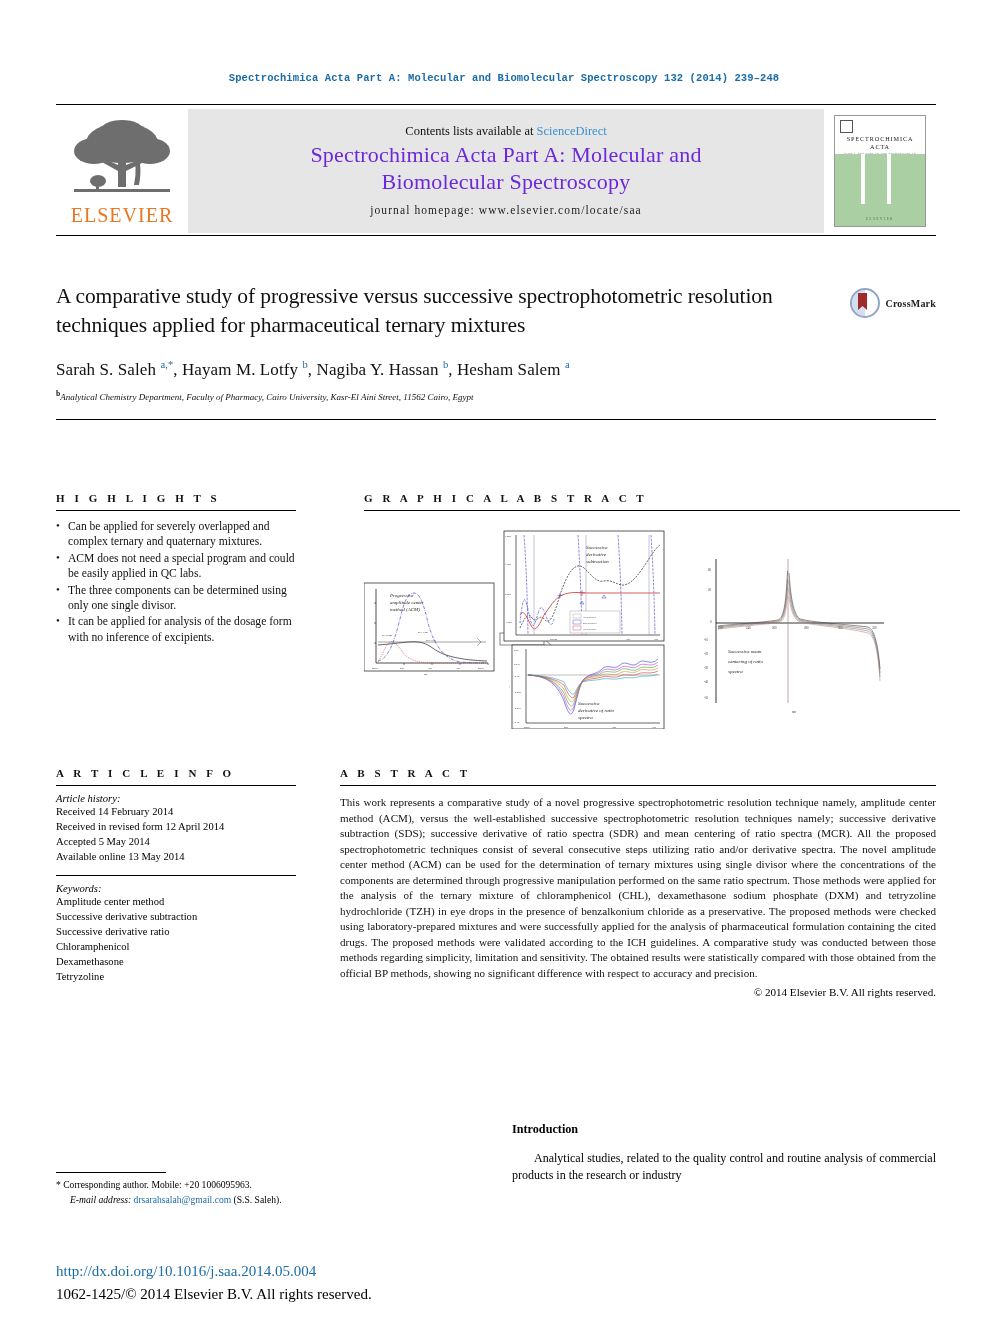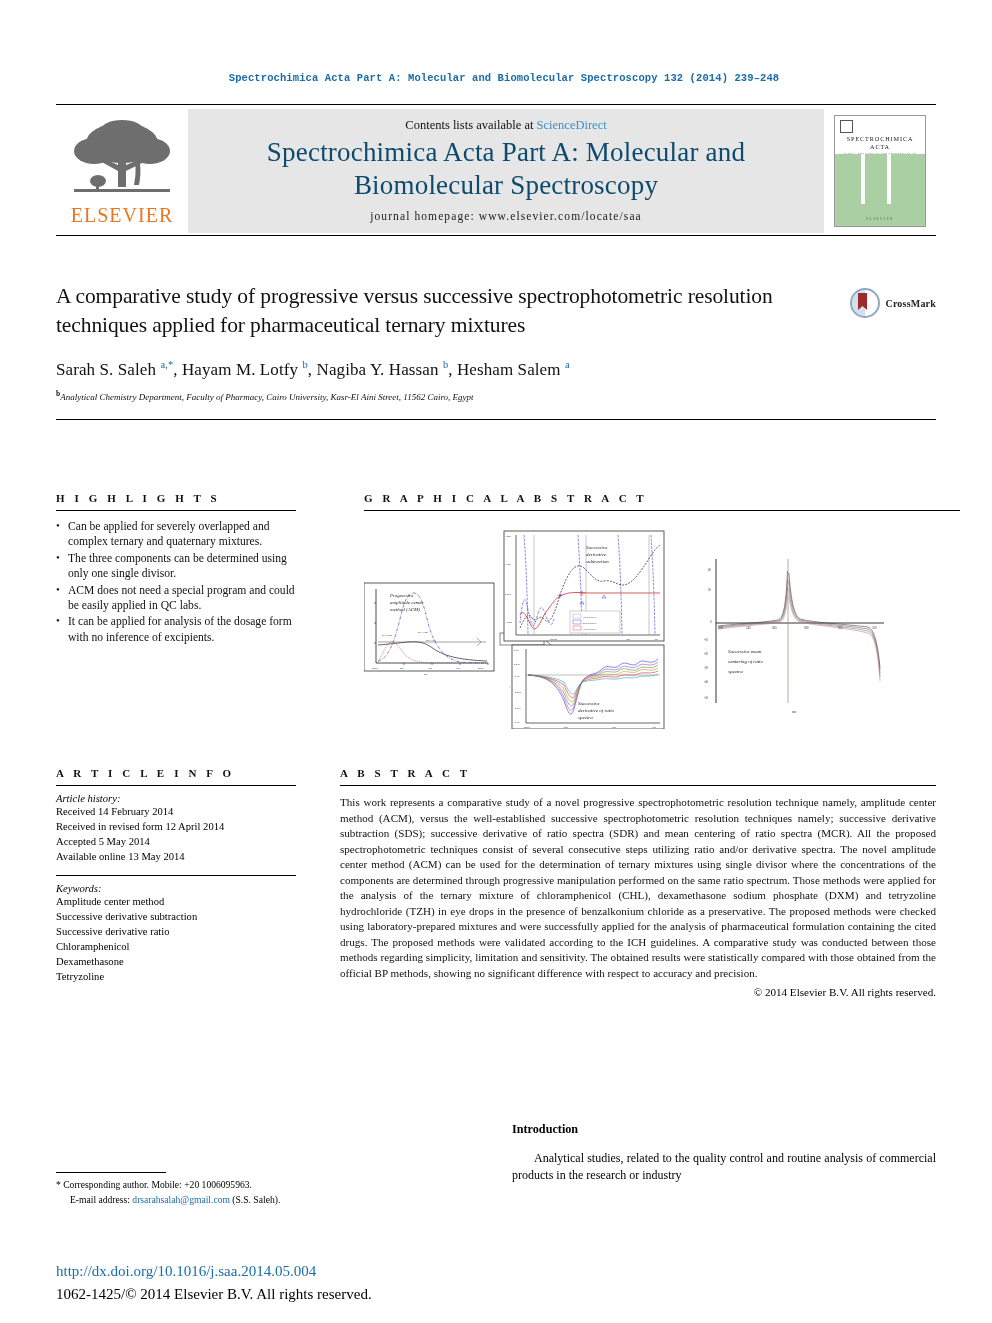--- a/index.html
+++ b/index.html
@@ -35,21 +35,21 @@
     color:#E87722; font-size:20px; letter-spacing:1px; line-height:1;
     margin-top:2px;
   }
   .banner-center {
     flex:1; background:#e6e6e6; display:flex; flex-direction:column;
     align-items:center; justify-content:center; padding:6px 0 8px;
   }
   .contents-line { font-size:12.5px; color:#111; margin-bottom:3px; }
   .contents-line .sd { color:#3a8fd0; }
   .journal-title {
-    font-size:27px; line-height:1.22; text-align:center; color:#0c4a6e;
+    font-size:22px; line-height:1.22; text-align:center; color:#6d28d9;
     font-weight:400; letter-spacing:0.2px;
   }
   .homepage {
     margin-top:9px; font-size:11.5px; letter-spacing:1.1px; color:#222;
   }
   .cover-box { width:112px; display:flex; align-items:center; justify-content:center; }
   .cover {
     width:92px; height:112px; border:1px solid #999; background:#fff;
     position:relative; overflow:hidden;
   }
@@ -117,21 +117,21 @@
   
   .abs-block { position:absolute; left:284px; top:275px; width:596px; }
   .abs-text {
     margin-top:9px; font-size:11.1px; line-height:1.40; text-align:justify; color:#111;
   }
   .abs-copy { margin-top:5px; font-size:11.1px; text-align:right; }
 
   
   .foot-rule { position:absolute; left:56px; top:1172px; width:110px; border-top:1.1px solid #000; }
   .corr { position:absolute; left:56px; top:1178px; width:420px; font-size:9.6px; line-height:1.55; }
-  .corr .em { }
+  .corr .em { font-style:italic; }
   .link { color:#1b6ca8; }
   .doi-block { position:absolute; left:56px; top:1260px; width:420px; font-size:15px; line-height:1.5; }
   .doi-block .doi { color:#1b6ca8; }
 
   
   .intro { position:absolute; left:512px; top:1122px; width:424px; }
   .intro-h { font-size:12.2px; font-weight:bold; margin-bottom:13px; }
   .intro-p { font-size:12px; line-height:1.45; text-align:justify; text-indent:22px; }
 </style>
 </head>
@@ -211,22 +211,22 @@
     <div class="title-rule"></div>
   </div>
 
   <div class="cols">
 
     <div class="left-col">
       <div class="sec-head">H I G H L I G H T S</div>
       <div class="sec-rule"></div>
       <ul class="hl">
         <li>Can be applied for severely overlapped and complex ternary and quaternary mixtures.</li>
+        <li>ACM does not need a special program and could be easily applied in QC labs.</li>
         <li>The three components can be determined using only one single divisor.</li>
-        <li>ACM does not need a special program and could be easily applied in QC labs.</li>
         <li>It can be applied for analysis of the dosage form with no inference of excipients.</li>
       </ul>
     </div>
 
     <div class="right-col">
       <div class="sec-head">G R A P H I C A L   A B S T R A C T</div>
       <div class="sec-rule"></div>
 
       <div class="ga-figure">
         <svg width="596" height="206" viewBox="0 0 596 206">

